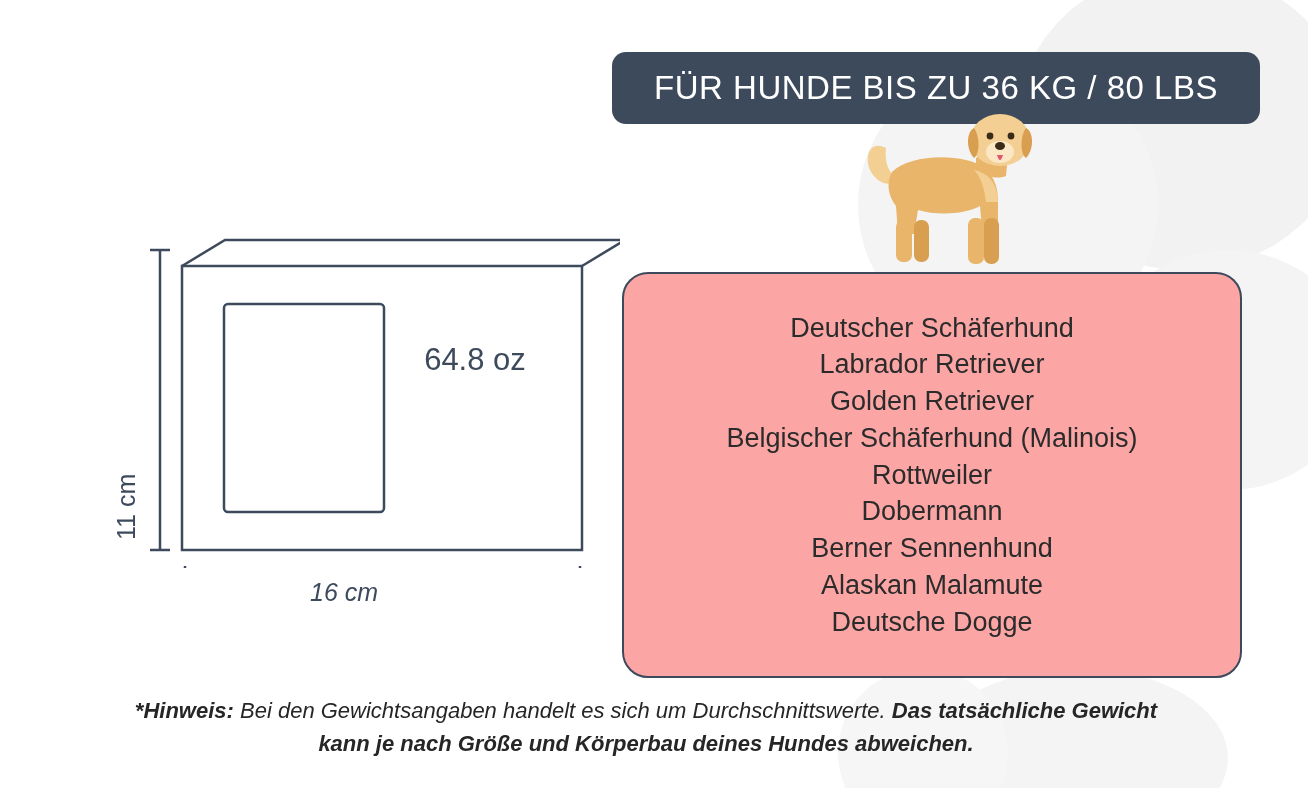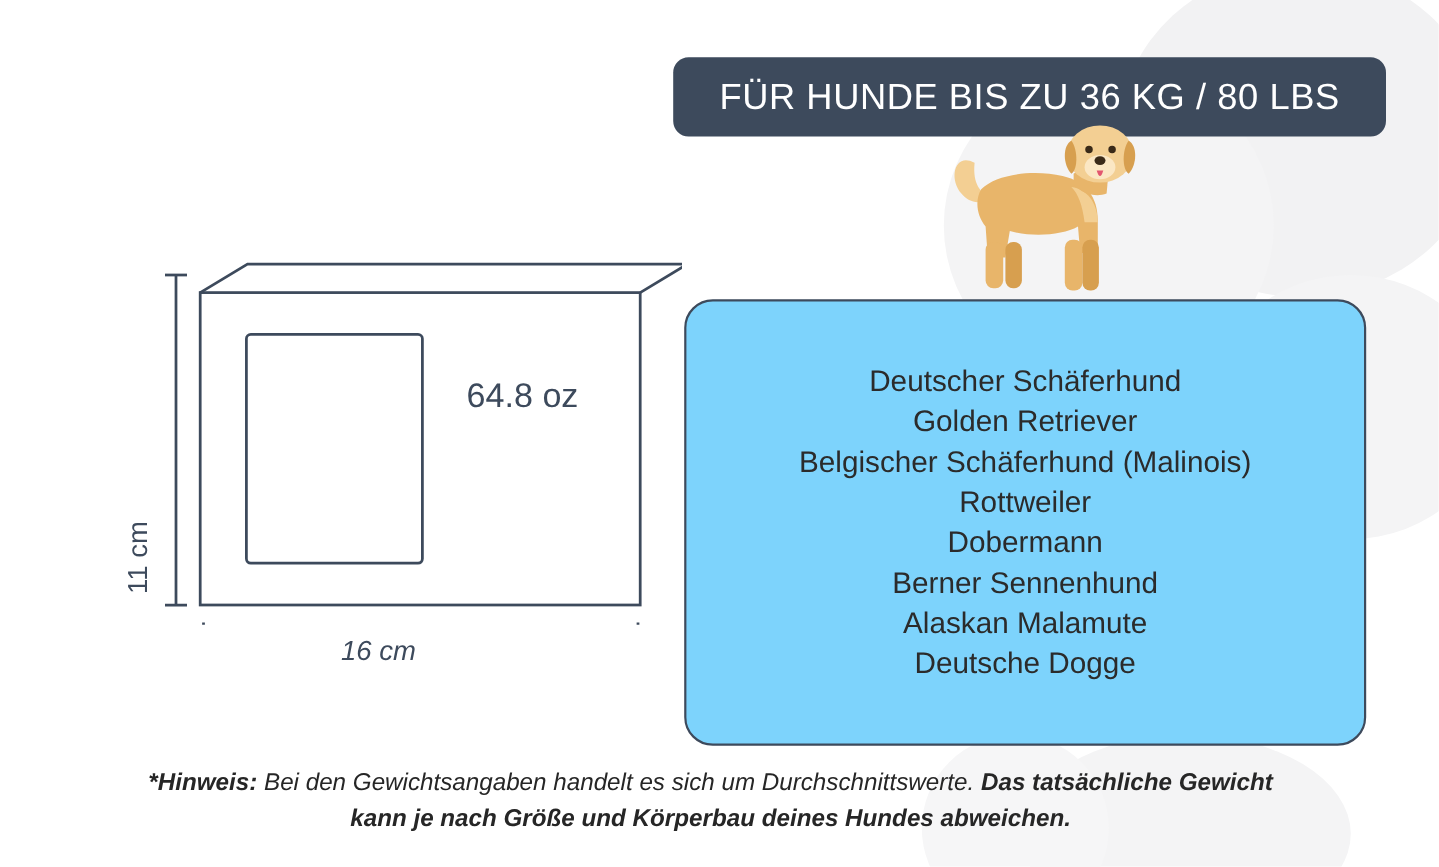--- a/index.html
+++ b/index.html
@@ -91,21 +91,21 @@
     line-height: 1.28;
   }
 
   
   .breeds-card {
     position: absolute;
     left: 622px;
     top: 272px;
     width: 620px;
     height: 406px;
-    background: #7dd3fc;
+    background: #fca5a5;
     border: 2px solid #3d4a5c;
     border-radius: 26px;
     box-sizing: border-box;
     display: flex;
     flex-direction: column;
     align-items: center;
     justify-content: center;
     padding: 10px 14px;
   }
   .breed {
@@ -208,20 +208,21 @@
     <div class="dim-label dim-height">11 cm</div>
     <div class="dim-label dim-width">16 cm</div>
 
     <div class="volume">
       <div>64.8 oz</div>
     </div>
   </div>
 
   <div class="breeds-card">
     <div class="breed">Deutscher Schäferhund</div>
+    <div class="breed">Labrador Retriever</div>
     <div class="breed">Golden Retriever</div>
     <div class="breed">Belgischer Schäferhund (Malinois)</div>
     <div class="breed">Rottweiler</div>
     <div class="breed">Dobermann</div>
     <div class="breed">Berner Sennenhund</div>
     <div class="breed">Alaskan Malamute</div>
     <div class="breed">Deutsche Dogge</div>
   </div>
 
   <div class="footnote">

